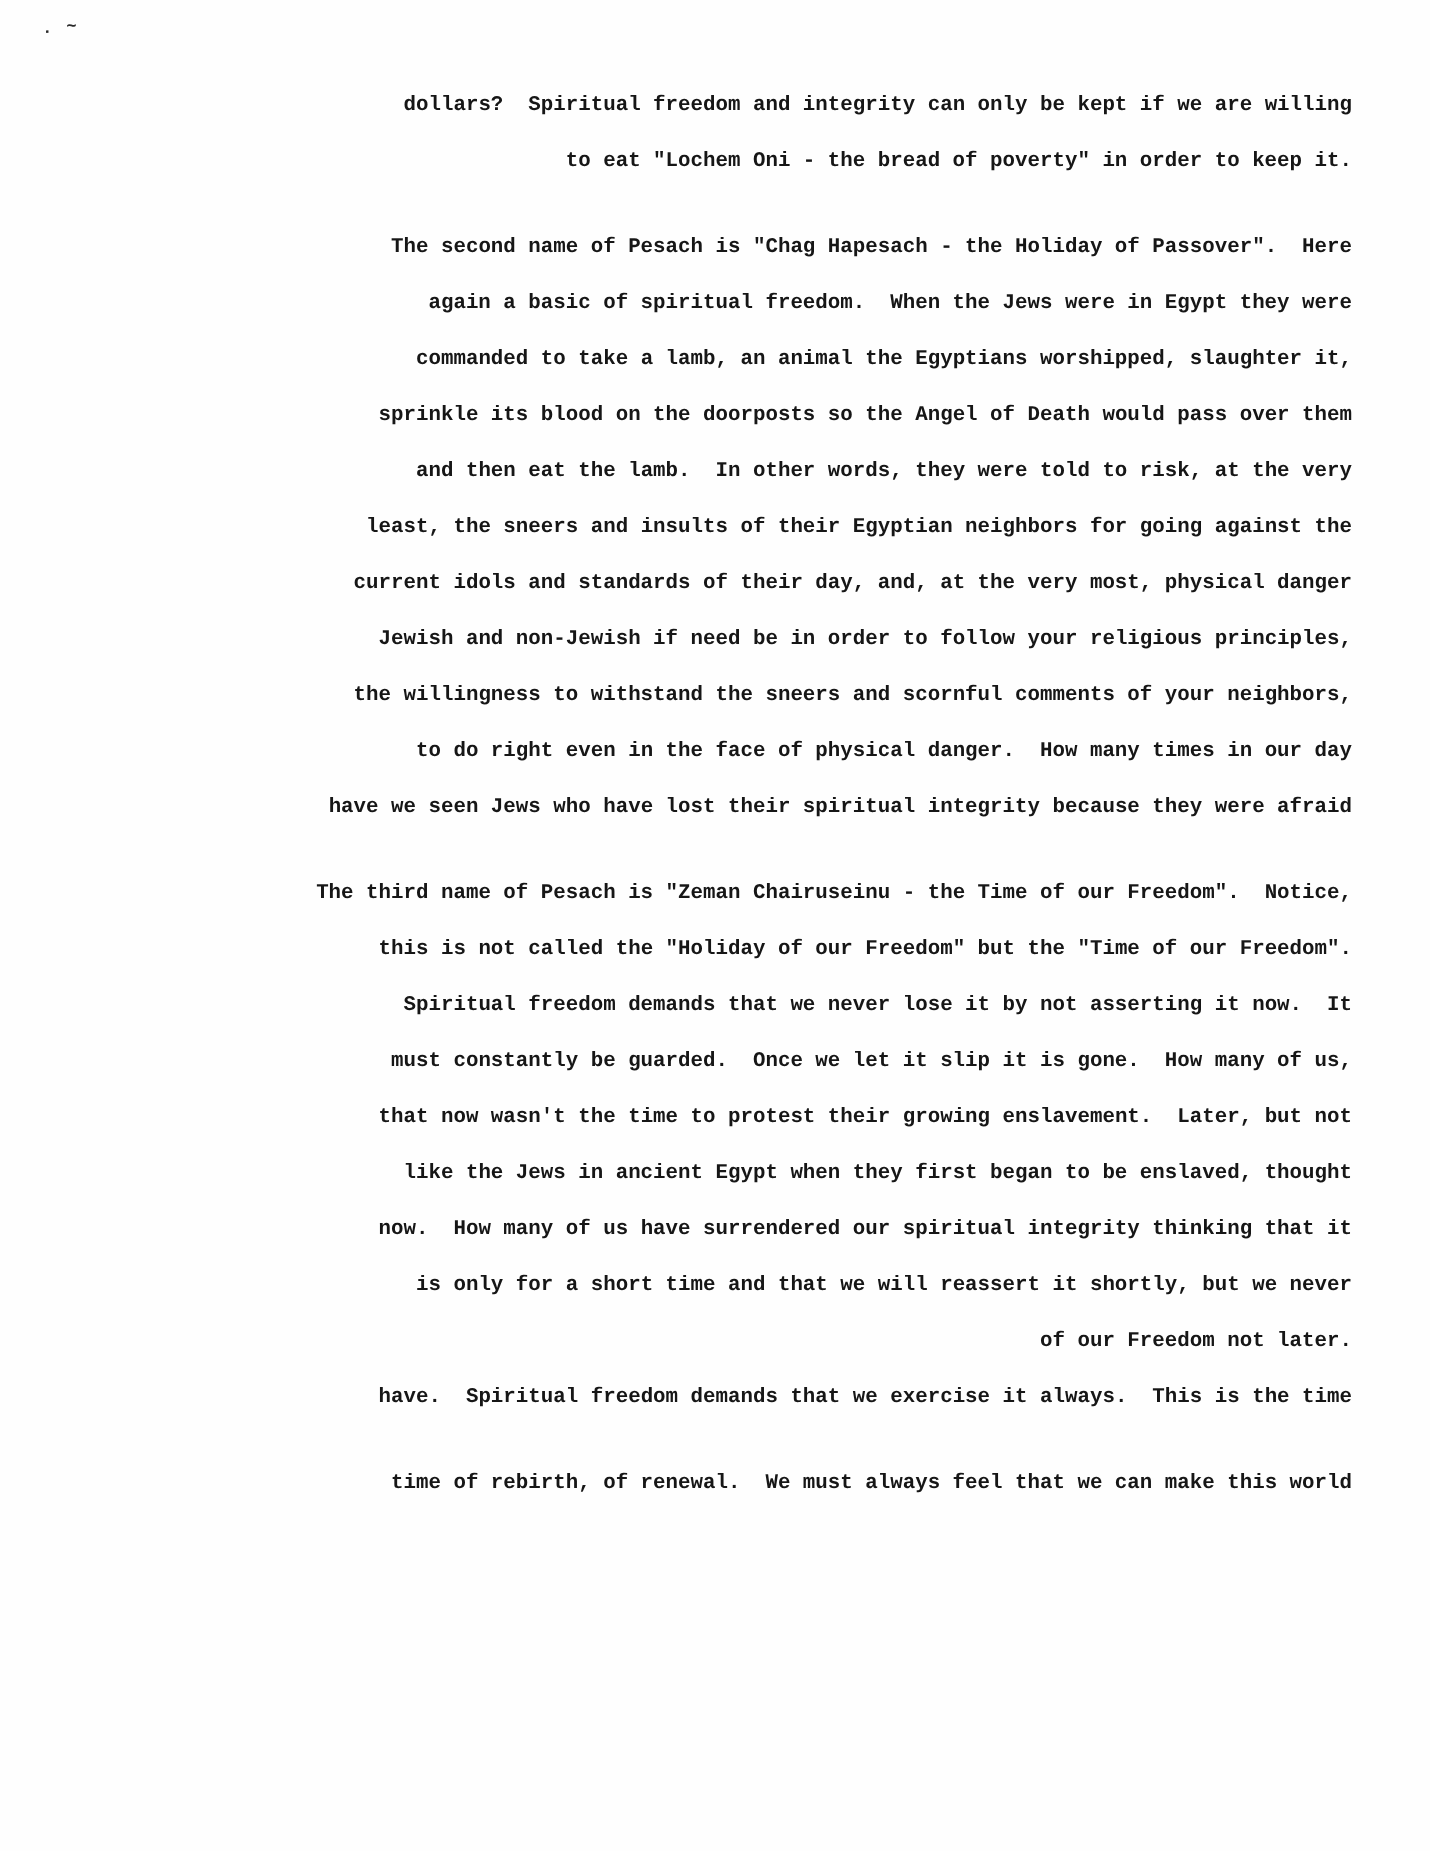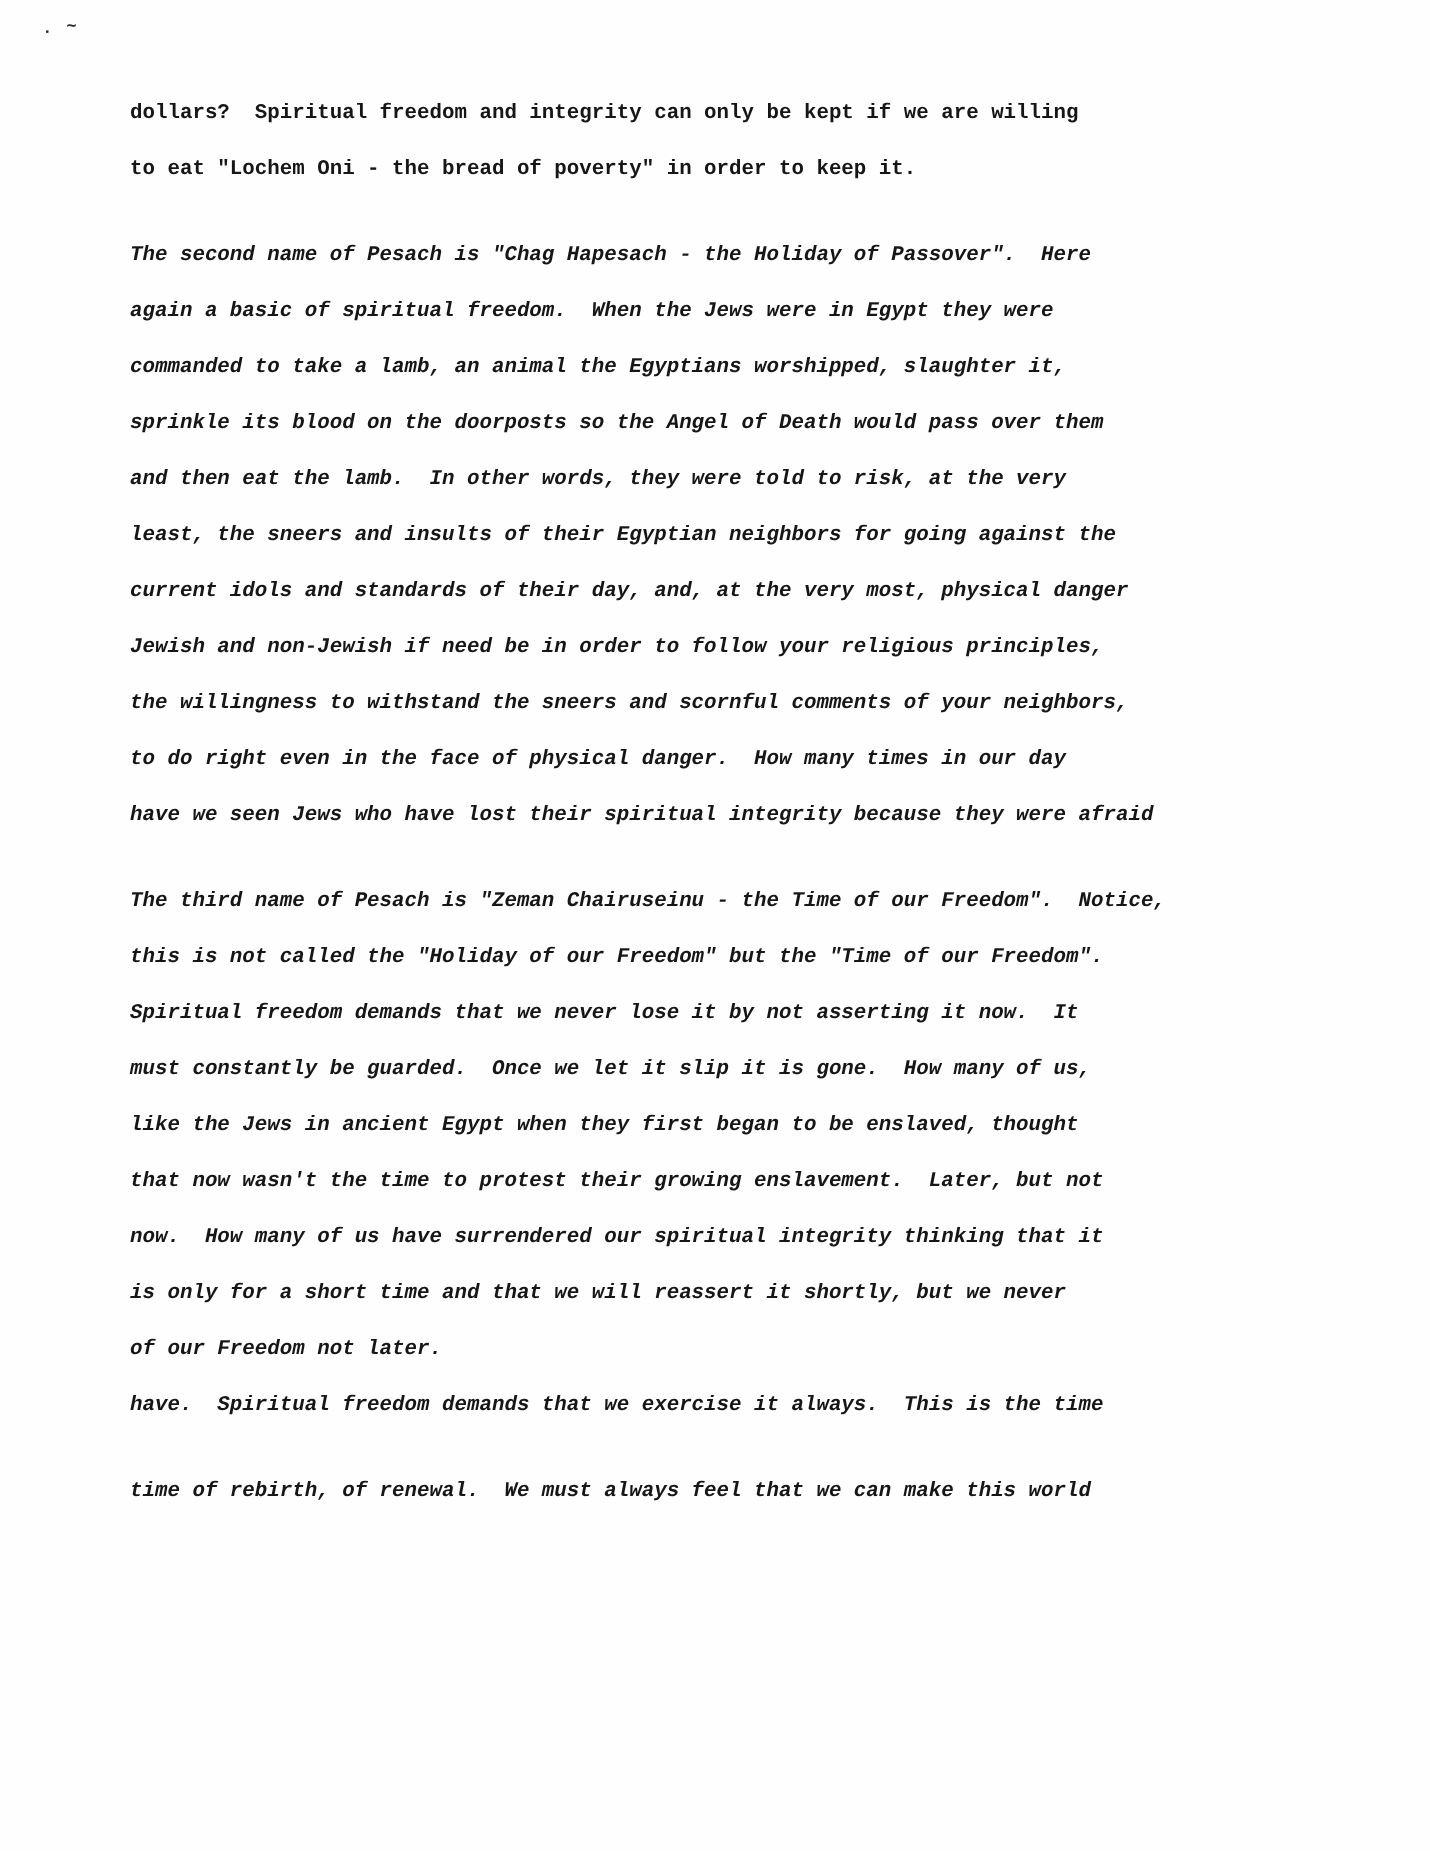--- a/index.html
+++ b/index.html
@@ -27,25 +27,25 @@
     transform: rotate(-4deg);
     white-space: pre;
   }
   .content {
     position: absolute;
     left: 122px;
     top: 78px;
     width: 1230px;
   }
   .paragraph {
-    margin: 8px;
+    margin: 0;
+    text-align: right;
   }
   .paragraph + .paragraph {
     margin-top: 30px;
-    font-style: italic;
   }
   .line {
     height: 56px;
     line-height: 56px;
     font-size: 20.8px;
     font-weight: bold;
     white-space: pre;
     letter-spacing: 0px;
     
     text-rendering: geometricPrecision;
@@ -72,22 +72,22 @@
         <div class="line">Jewish and non-Jewish if need be in order to follow your religious principles,</div>
         <div class="line">the willingness to withstand the sneers and scornful comments of your neighbors,</div>
         <div class="line">to do right even in the face of physical danger.  How many times in our day</div>
         <div class="line">have we seen Jews who have lost their spiritual integrity because they were afraid</div>
       </div>
       <div class="paragraph">
         <div class="line">The third name of Pesach is "Zeman Chairuseinu - the Time of our Freedom".  Notice,</div>
         <div class="line">this is not called the "Holiday of our Freedom" but the "Time of our Freedom".</div>
         <div class="line">Spiritual freedom demands that we never lose it by not asserting it now.  It</div>
         <div class="line">must constantly be guarded.  Once we let it slip it is gone.  How many of us,</div>
+        <div class="line">that now wasn't the time to protest their growing enslavement.  Later, but not</div>
         <div class="line">like the Jews in ancient Egypt when they first began to be enslaved, thought</div>
-        <div class="line">that now wasn't the time to protest their growing enslavement.  Later, but not</div>
         <div class="line">now.  How many of us have surrendered our spiritual integrity thinking that it</div>
         <div class="line">is only for a short time and that we will reassert it shortly, but we never</div>
         <div class="line">of our Freedom not later.</div>
         <div class="line">have.  Spiritual freedom demands that we exercise it always.  This is the time</div>
       </div>
       <div class="paragraph">
         <div class="line">time of rebirth, of renewal.  We must always feel that we can make this world</div>
       </div>
     </div>
 </div>

